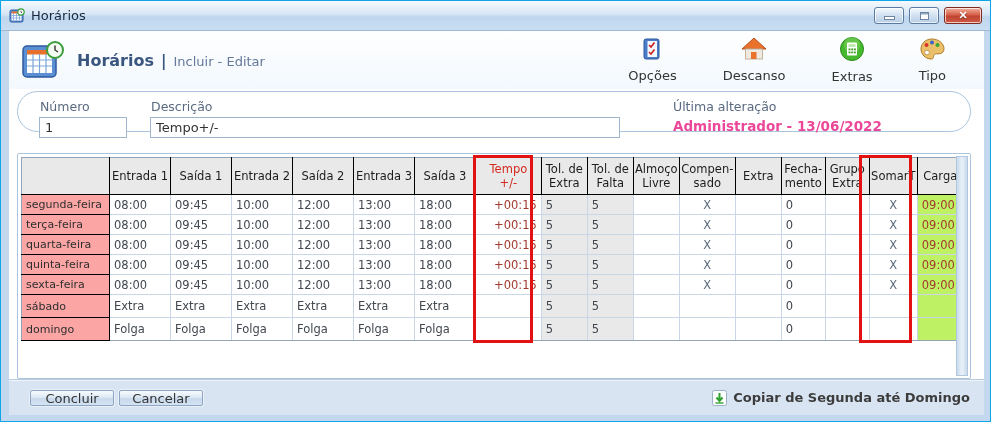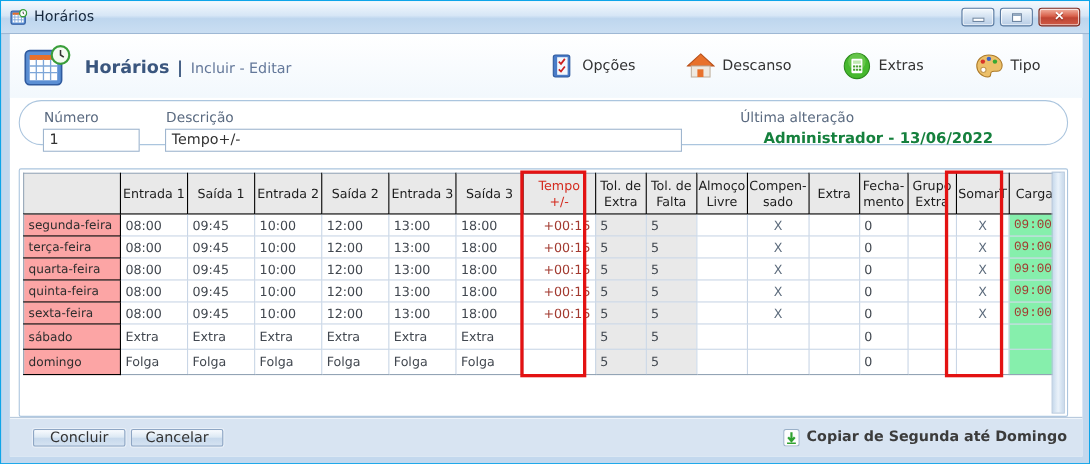--- a/index.html
+++ b/index.html
@@ -42,35 +42,35 @@
   .appheader {
     position:absolute; left:0; right:0; top:0; height:58px;
     background:linear-gradient(#ffffff,#f2f8fd);
     display:flex; align-items:center; padding:0 12px;
   }
   .title-group { margin-left:12px; display:flex; align-items:baseline; gap:7px; }
   .page-title { font-size:16px; font-weight:bold; color:#3a567e; }
   .page-sep { font-size:15px; color:#3a567e; font-weight:bold; }
   .page-subtitle { font-size:13px; color:#64789a; }
   .actions { margin-left:auto; display:flex; align-items:center; gap:46px; padding-right:26px; }
-  .action { display:flex; align-items:center; gap:7px; font-size:13px; color:#333; cursor:pointer; }
+  .action { display:flex; align-items:center; gap:7px; font-size:13px; color:#333; cursor:pointer;flex-direction:column; }
   
   .panel { position:absolute; background:#fff; border:1px solid #abc5de; border-radius:2px; }
   .form-panel { left:8px; top:60px; width:954px; height:41px;border-radius:25px; }
   .fld-label { position:absolute; font-size:12.5px; color:#5a6a80; }
   .fld-input {
     position:absolute; border:1px solid #9fb6cf; font-size:13px; color:#333;
     padding:1px 5px; height:21px; font-family:"DejaVu Sans","Liberation Sans",sans-serif;
   }
   .lbl-numero { left:22px; top:7px; }
   .inp-numero { left:21px; top:25px; width:88px; }
   .lbl-desc { left:133px; top:7px; }
   .inp-desc { left:132px; top:25px; width:470px; }
   .lbl-ult { left:655px; top:7px; }
-  .val-ult { position:absolute; left:676px; top:26px; font-size:13.5px; font-weight:bold; color:#15803d;text-align:center; }
+  .val-ult { position:absolute; left:655px; top:26px; font-size:13.5px; font-weight:bold; color:#ec4899;text-align:center; }
   
   .table-panel { left:8px; top:122px; width:954px; height:226px; }
   .table-wrap { position:absolute; left:3px; top:3px; }
   table { border-collapse:collapse; table-layout:fixed; }
   th, td { font-weight:normal; }
   thead th {
     background:#e9e9e9; border:1px solid #000; border-top-color:#93a4b5;
     font-size:11.5px; color:#1c1c1c; text-align:center; vertical-align:middle;
     white-space:pre-line; height:37px; padding:0 1px; line-height:1.25;
   }
@@ -84,21 +84,21 @@
   tbody td {
     border:1px solid #c9d6e6; font-size:11.5px; color:#41474f;
     height:20px; padding:1px 4px; text-align:left; background:#fff;
   }
   tbody tr.weekend td, tbody tr.weekend th.row-head { height:23px; }
   tbody tr:last-child td { border-bottom-color:#93a4b5; }
   tbody td:last-child { border-right-color:#93a4b5; }
   td.col-tol_extra, td.col-tol_falta { background:#e9e9e9; }
   td.col-compensado, td.col-somart { text-align:center; color:#5c6b7c; }
   td.col-tempo { color:#a23a30;padding-left:18px; }
-  td.col-carga { background:#86efac; color:#a23a30;font-family:Liberation Mono, monospace; }
+  td.col-carga { background:#bef264; color:#a23a30; }
   .col-day{width:88px} .col-entrada1,.col-saida1,.col-entrada2,.col-saida2,.col-entrada3,.col-saida3{width:61px}
   .col-tempo{width:55px} .col-tol_extra,.col-tol_falta,.col-almoco{width:46px}
   .col-compensado{width:56px} .col-neutro{width:46px} .col-fechamento{width:44px}
   .col-grupo_extra{width:44px} .col-somart{width:48px} .col-carga{width:46px}
   .hl-box { position:absolute; border:3px solid #e31212; pointer-events:none; }
   .vscroll {
     position:absolute; right:2px; top:2px; bottom:2px; width:12px;
     background:linear-gradient(90deg,#c8daec,#eaf2fa 50%,#c8daec);
     border:1px solid #b2c7dd; cursor:pointer;
   }

